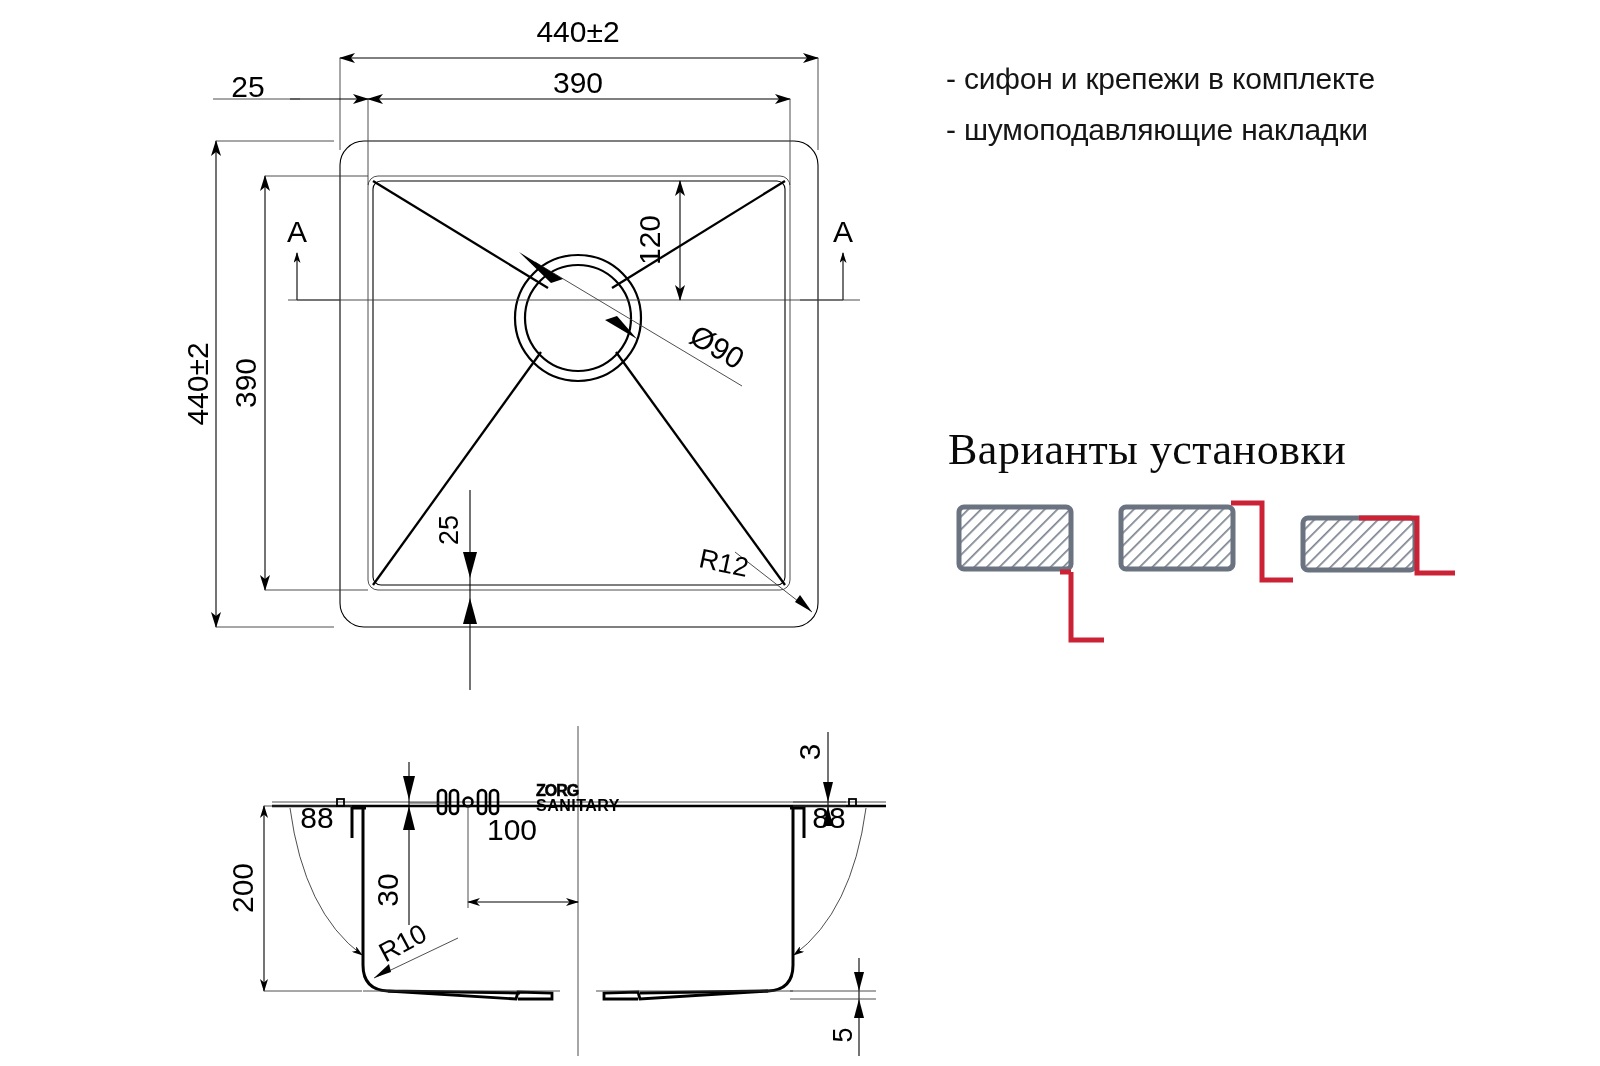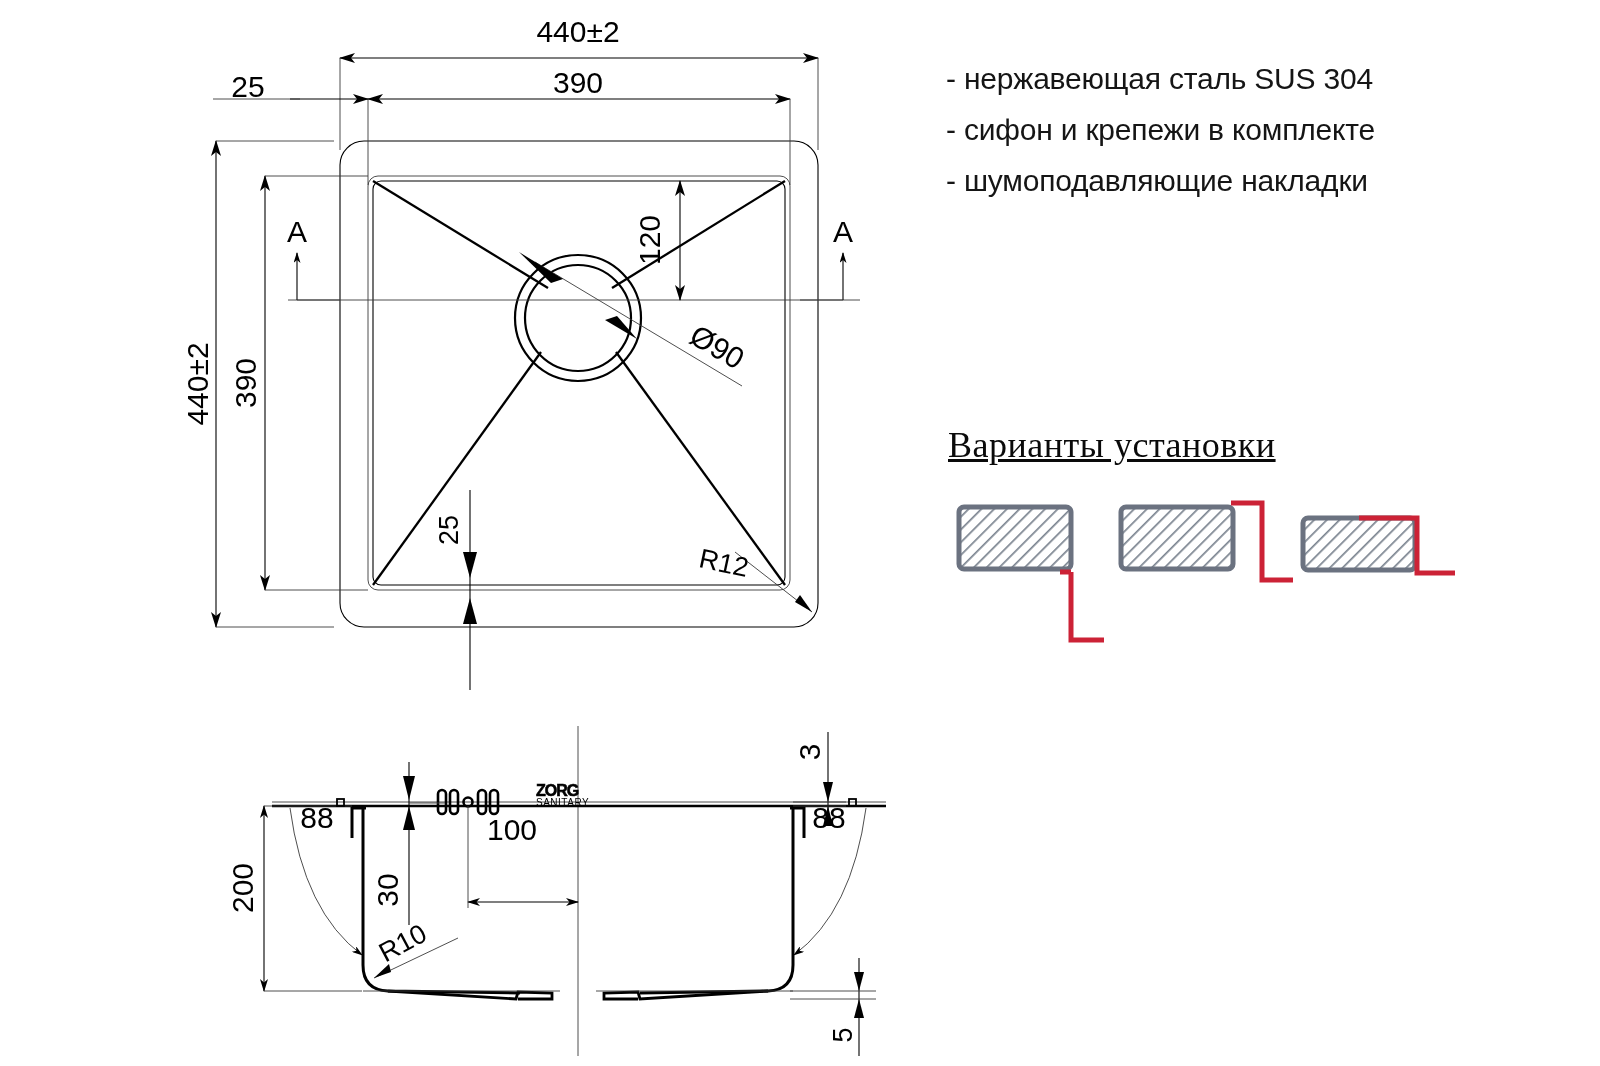--- a/index.html
+++ b/index.html
@@ -5,33 +5,33 @@
   html,body{margin:0;padding:0;background:#ffffff;}
   body{width:1600px;height:1066px;position:relative;overflow:hidden;
        font-family:"Liberation Sans", sans-serif;color:#000;}
   #root{position:absolute;left:0;top:0;width:1600px;height:1066px;padding-left:12px;}
   svg.layer{position:absolute;left:0;top:0;width:1600px;height:1066px;}
   .feature-list{position:absolute;left:946px;top:64px;width:600px;}
   .feature-row{font-family:"Liberation Sans", sans-serif;font-size:30px;
                line-height:1.0;color:#151515;margin-bottom:21px;white-space:nowrap;
                letter-spacing:-0.2px;}
   .install-title{position:absolute;left:948px;top:424px;
-                 font-family:"Liberation Serif", serif;font-size:36px;color:#0a0a0a;
-                 white-space:nowrap;letter-spacing:0.5px;text-decoration:underline;}
+                 font-family:"Liberation Serif", serif;font-size:44px;color:#0a0a0a;
+                 white-space:nowrap;letter-spacing:0.5px;}
   .dim{font-family:"Liberation Sans", sans-serif;fill:#000;font-size:30px;}
   .dim-sm{font-family:"Liberation Sans", sans-serif;fill:#000;font-size:27px;}
   .ln{stroke:#000;fill:none;}
   .thin{stroke-width:1.1;}
   .vthin{stroke:#3a3a3a;stroke-width:0.9;fill:none;}
   .logo-wrap{position:absolute;left:536px;top:783px;}
   .logo-main{font-family:"Liberation Sans", sans-serif;font-weight:bold;
              font-size:16px;letter-spacing:-1px;color:#000;line-height:0.95;
              -webkit-text-stroke:0.6px #000;}
-  .logo-sub{font-family:"Liberation Sans", sans-serif;font-weight:normal;
-            font-size:10px;letter-spacing:0.5px;color:#000;text-align:center;
+  .logo-sub{font-family:"Liberation Sans", sans-serif;font-weight:bold;
+            font-size:16px;letter-spacing:0.5px;color:#000;text-align:center;
             line-height:1;}
 </style>
 </head>
 <body>
 
 <div id="root">
 
   <svg class="layer" viewBox="0 0 1600 1066">
     <defs>
       <marker id="arrR" markerWidth="16" markerHeight="10" refX="15" refY="5" orient="auto" markerUnits="userSpaceOnUse">
@@ -214,21 +214,20 @@
       </g>
 
       <g>
         <rect x="1303" y="518" width="112" height="52" rx="5" ry="5" fill="url(#hatch)" stroke="#6b7280" stroke-width="5"></rect>
         <path d="M1359,518 L1417,518 L1417,573 L1455,573" fill="none" stroke="#cc2236" stroke-width="5"></path>
       </g>
     </g>
   </svg>
 
   <div class="feature-list">
-    <div class="feature-row">- нержавеющая сталь SUS 304</div>
     <div class="feature-row">- сифон и крепежи в комплекте</div>
     <div class="feature-row">- шумоподавляющие накладки</div>
   </div>
 
   <div class="install-title">Варианты установки</div>
 
   <div class="logo-wrap">
     <div class="logo-main">ZORG</div>
     <div class="logo-sub">SANITARY</div>
   </div>

